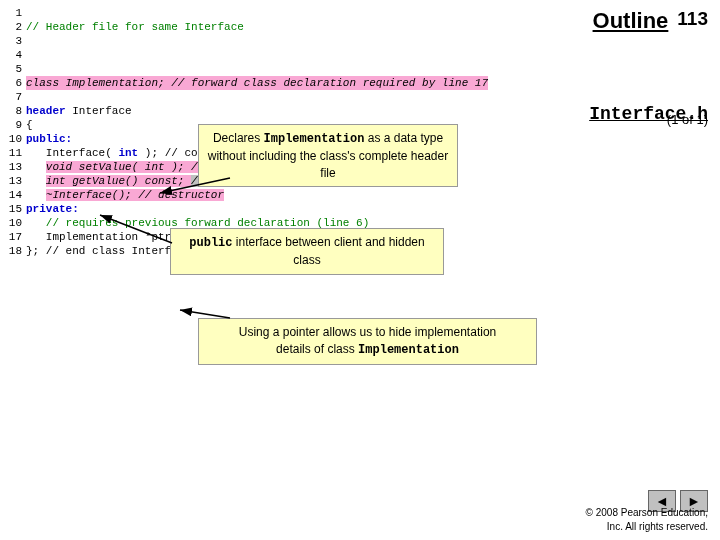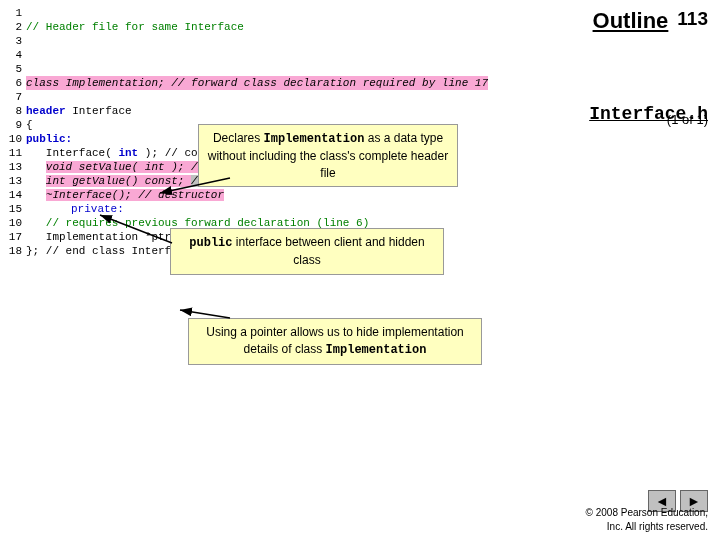--- a/index.html
+++ b/index.html
@@ -229,21 +229,21 @@
     <span class="code-text">   <span class="code-yellow-bg">int getValue() const; <span style="background:#c0c0c0;">// class Implementation has</span></span></span>
   </div>
 
   <div class="code-line">
     <span class="line-num">14</span>
     <span class="code-text">   <span class="code-yellow-bg">~Interface(); // destructor</span></span>
   </div>
 
   <div class="code-line">
     <span class="line-num">15</span>
-    <span class="code-text"><span style="color:#0000cc;font-weight:normal;margin-left:45px;">private:</span></span>
+    <span class="code-text"><span style="color:#0000cc;font-weight:bold;">private:</span></span>
   </div>
 
   <div class="code-line">
     <span class="line-num">10</span>
     <span class="code-text code-green">   // requires previous forward declaration (line 6)</span>
   </div>
 
   <div class="code-line">
     <span class="line-num">17</span>
     <span class="code-text">   Implementation *ptr;</span>
@@ -256,21 +256,21 @@
 </div>
 
 <div class="tooltip-box" style="left: 198px; top: 124px; width: 260px;">
   <span>Declares <span class="mono">Implementation</span> as a data type<br>without including the class's complete header file</span>
 </div>
 
 <div class="tooltip-box" style="left: 170px; top: 228px; width: 274px;">
   <span><span class="mono">public</span> interface between client and hidden class</span>
 </div>
 
-<div class="tooltip-box" style="left: 188px; top: 318px; width: 294px;">
+<div class="tooltip-box" style="left: 198px; top: 318px; width: 339px;">
   <span>Using a pointer allows us to hide implementation<br>details of class <span class="mono">Implementation</span></span>
 </div>
 
 <svg class="arrows-overlay">
 
   <defs>
     <marker id="arrowhead" markerWidth="8" markerHeight="6" refX="8" refY="3" orient="auto">
       <polygon points="0 0, 8 3, 0 6" fill="#000"></polygon>
     </marker>
   </defs>

